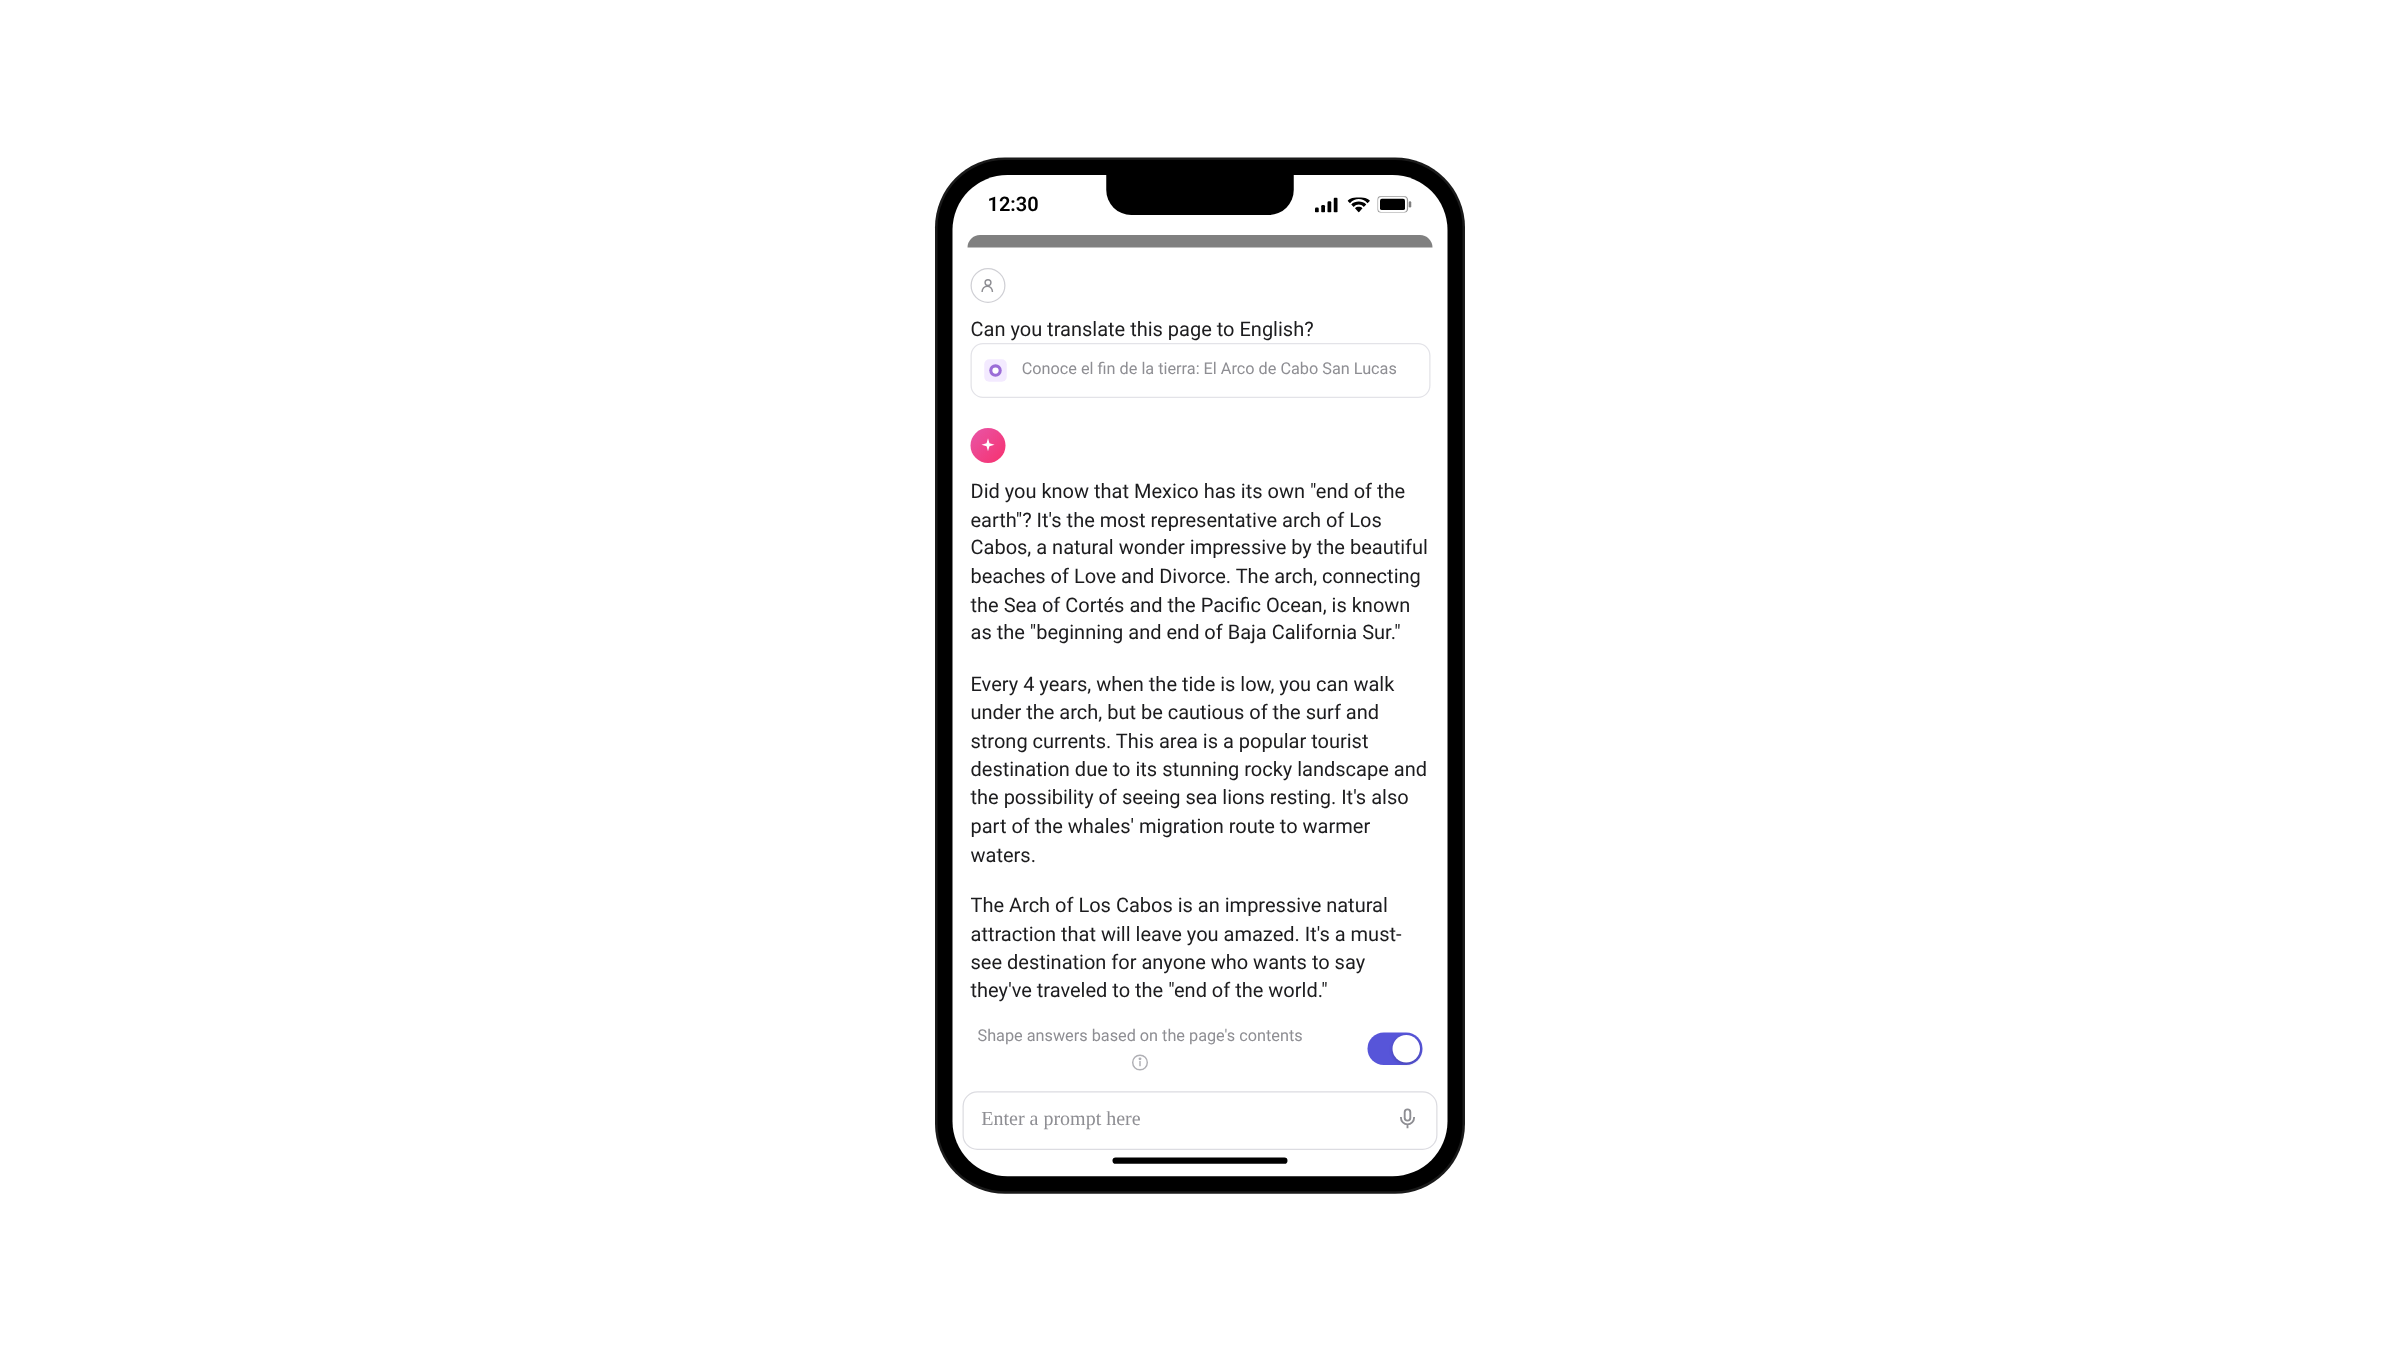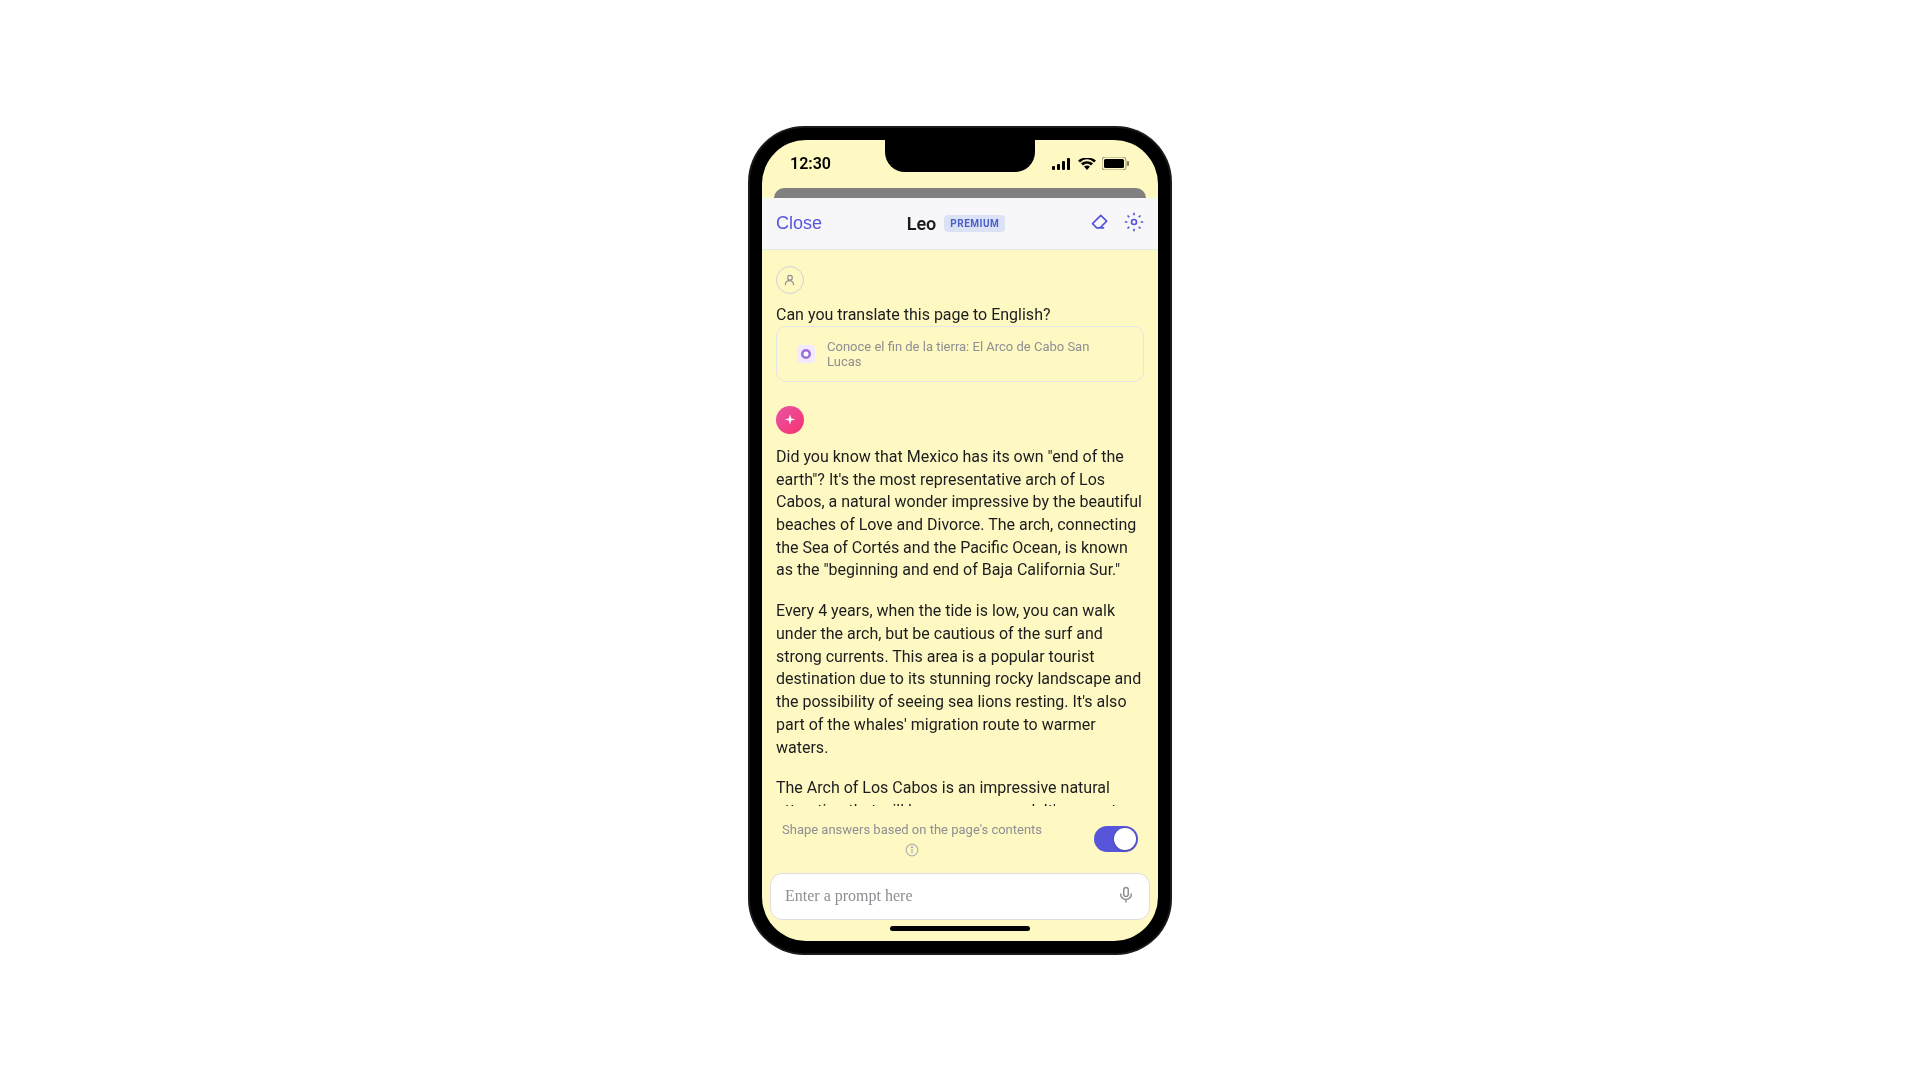--- a/index.html
+++ b/index.html
@@ -21,21 +21,21 @@
       height: 825px;
       background: #000;
       border-radius: 54px;
       padding: 12px;
       position: relative;
       box-shadow: 0 0 0 2px #1a1a1a;
     }
     .screen {
       width: 100%;
       height: 100%;
-      background: #fef9c3;
+      background: #ffffff;
       border-radius: 44px;
       overflow: hidden;
       position: relative;
       display: flex;
       flex-direction: column;
     }
     .notch {
       position: absolute;
       top: 0;
       left: 50%;
@@ -137,21 +137,21 @@
       margin-bottom: 10px;
     }
     .user-message {
       font-size: 16px;
       color: #1c1c1e;
       line-height: 1.4;
     }
     .context-card {
       border: 1px solid #e3e3e8;
       border-radius: 10px;
-      padding: 12px 20px;
+      padding: 12px 10px;
       display: flex;
       align-items: center;
       gap: 12px;
       margin-bottom: 24px;
     }
     .context-card-icon {
       width: 18px;
       height: 18px;
       background: #f3eaff;
       border-radius: 4px;
@@ -279,40 +279,20 @@
         <svg width="28" height="13" viewBox="0 0 28 13">
             <rect x="0" y="0" width="24" height="13" rx="3" fill="none" stroke="currentColor" stroke-width="1" opacity="0.4"></rect>
             <rect x="2" y="2" width="20" height="9" rx="1.5" fill="currentColor"></rect>
             <rect x="25" y="4" width="2" height="5" rx="1" fill="currentColor" opacity="0.5"></rect>
           </svg>
       </div>
     </div>
 
     <div class="top-peek"></div>
 
-    <div class="header">
-      <button class="close-btn">Close</button>
-      <div class="header-title-group">
-        <span class="header-title">Leo</span>
-        <span class="premium-badge">PREMIUM</span>
-      </div>
-      <div class="header-icons">
-        <button class="header-icon-btn">
-          <svg width="20" height="20" viewBox="0 0 24 24" fill="none" stroke="currentColor" stroke-width="2" stroke-linejoin="round">
-              <path d="M8 19 L3 14 L13 4 L20 11 L12 19 Z M8 19 L17 19"></path>
-            </svg>
-        </button>
-        <button class="header-icon-btn">
-          <svg width="20" height="20" viewBox="0 0 24 24" fill="none" stroke="currentColor" stroke-width="2">
-              <circle cx="12" cy="12" r="3"></circle>
-              <path d="M12 1v3m0 16v3M4.22 4.22l2.12 2.12m11.32 11.32l2.12 2.12M1 12h3m16 0h3M4.22 19.78l2.12-2.12m11.32-11.32l2.12-2.12"></path>
-            </svg>
-        </button>
-      </div>
-    </div>
 
     <div class="chat-area">
       <div class="user-avatar">
         <svg width="14" height="14" viewBox="0 0 24 24" fill="none" stroke="currentColor" stroke-width="2">
             <circle cx="12" cy="8" r="4"></circle>
             <path d="M4 21v-1a7 7 0 0 1 14 0v1"></path>
           </svg>
       </div>
       <div class="user-message">Can you translate this page to English?</div>
 

